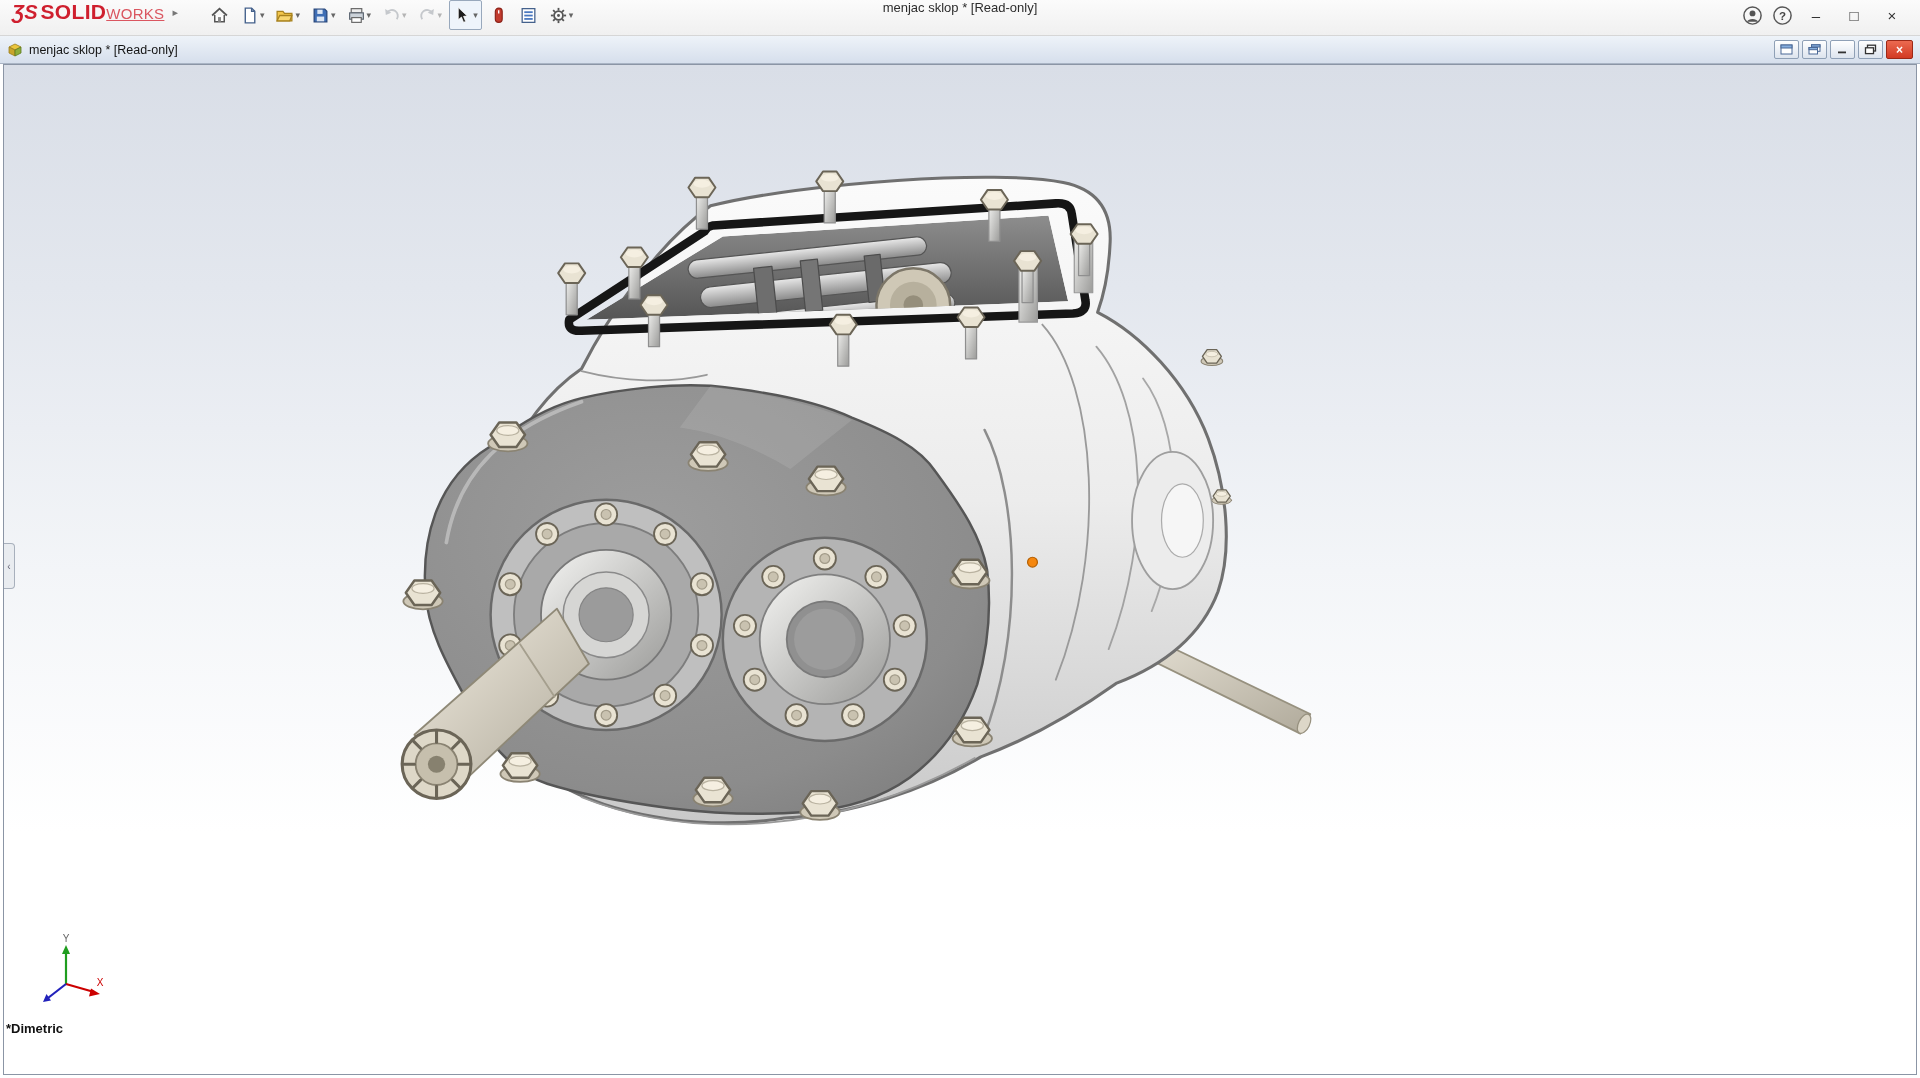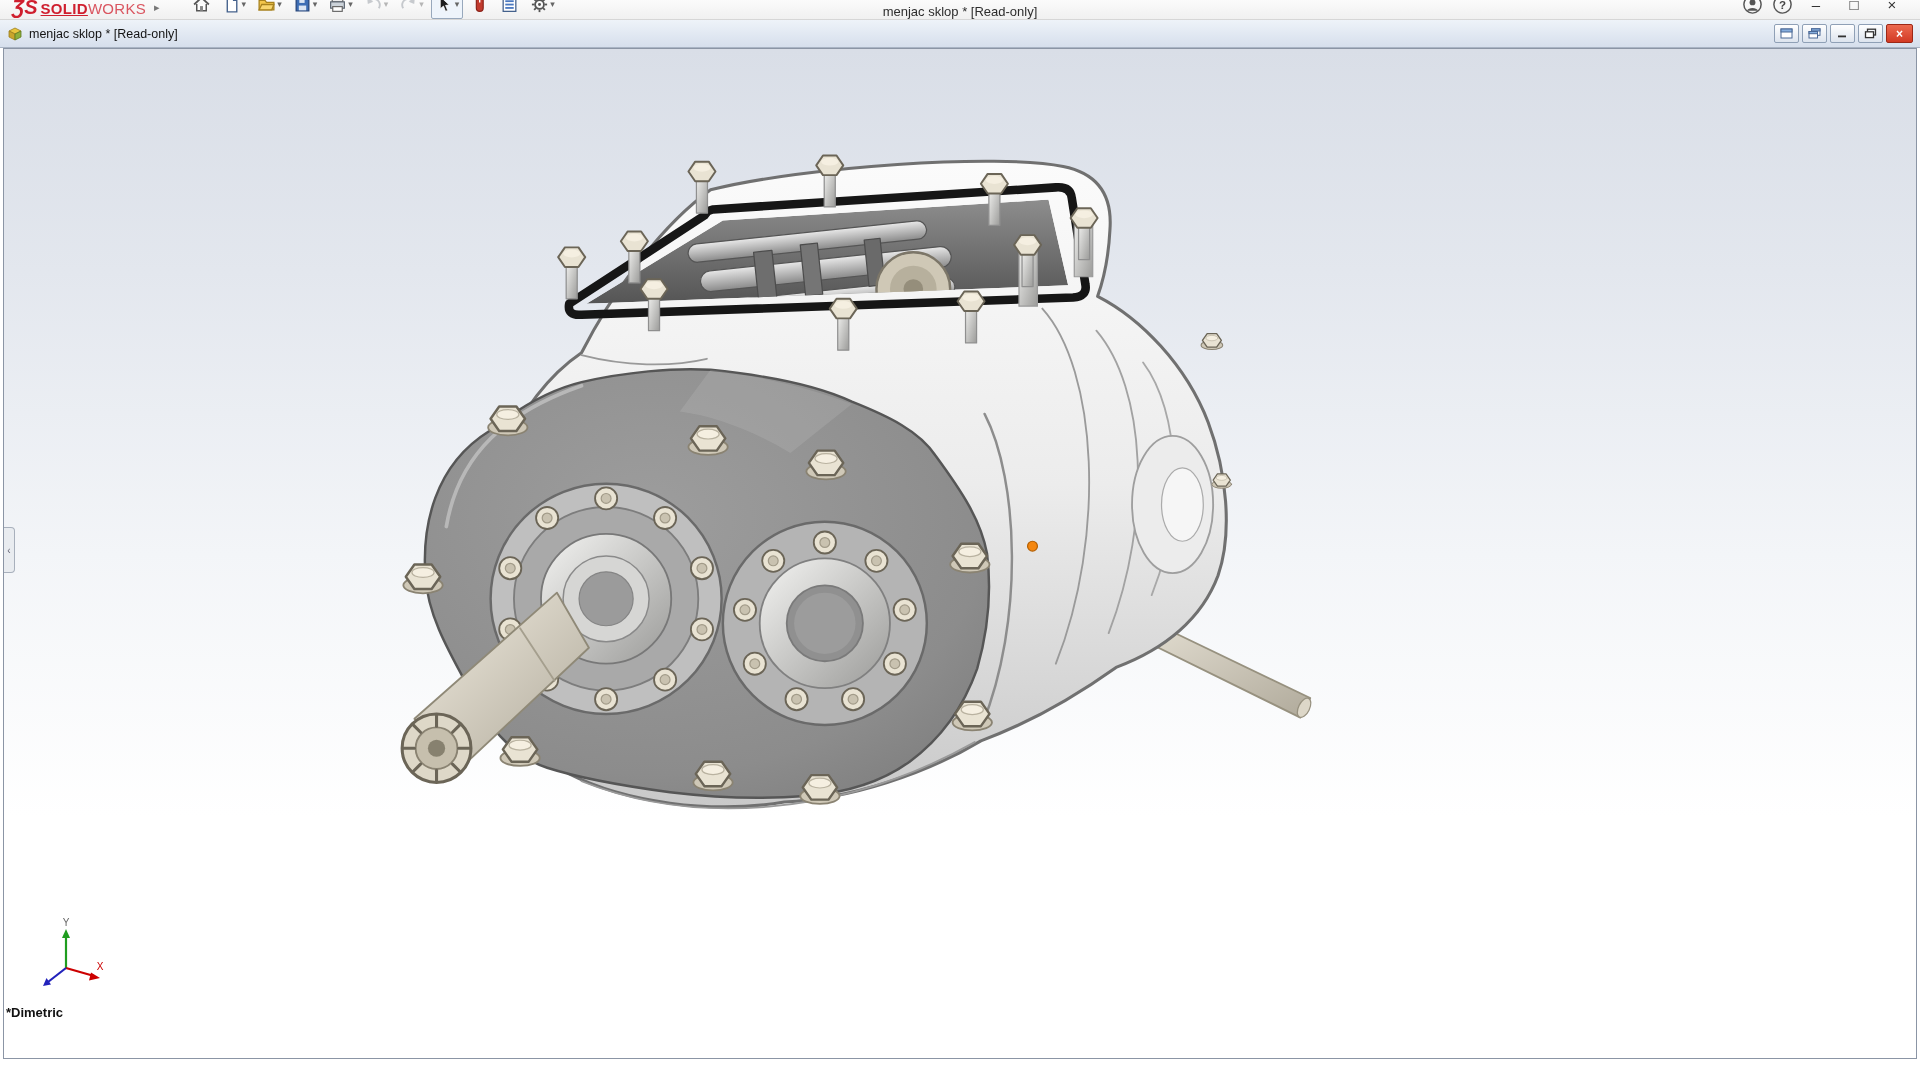--- a/index.html
+++ b/index.html
@@ -1,28 +1,28 @@
 <!DOCTYPE html>
 <html><head>
 <meta charset="utf-8">
 <style>
   * { box-sizing: border-box; margin: 0; padding: 0; }
   html, body { width: 1920px; height: 1078px; overflow: hidden; }
   body { font-family: "Liberation Sans", sans-serif; background: #ffffff; }
 
   
   .titlebar {
-    height: 20px; background: linear-gradient(#fbfbfb, #f0f0f0);
+    height: 36px; background: linear-gradient(#fbfbfb, #f0f0f0);
     border-bottom: 1px solid #d6d6d6;
-    display: flex; align-items: flex-end; padding: 0 10px; position: relative;
+    display: flex; align-items: flex-start; padding: 0 10px; position: relative;
   }
   .brand { display: flex; align-items: baseline; padding: 0 6px 0 2px; }
   .brand .logo { color: #cf1f2e; font-weight: bold; font-style: italic; font-size: 20px; margin-right: 3px; }
-  .brand .solid { color: #cf1f2e; font-weight: bold; font-size: 15px; letter-spacing: .3px; text-decoration: underline; }
-  .brand .works { color: #da5660; font-size: 15px; letter-spacing: .3px; }
+  .brand .solid { color: #cf1f2e; font-weight: bold; font-size: 21px; letter-spacing: .3px; }
+  .brand .works { color: #da5660; font-size: 15px; letter-spacing: .3px; text-decoration: underline; }
   .brand-caret { color: #777; font-size: 11px; margin-left: 8px; align-self: center; }
   .tools { display: flex; align-items: center; gap: 3px; margin-left: 22px; }
   .tbtn { display: flex; align-items: center; height: 30px; padding: 2px 3px; border: 1px solid transparent; border-radius: 2px; }
   .tbtn .caret { font-size: 9px; color: #666; margin-left: 1px; }
   .tbtn.active { border-color: #98a8bc; background: #eef4fb; }
   .tbtn.disabled { opacity: .45; }
   .win-title { position: absolute; left: 50%; transform: translateX(-50%); font-size: 13px; color: #2d2d2d; white-space: nowrap; }
   .tb-right { margin-left: auto; display: flex; align-items: center; gap: 2px; }
   .circle-btn { width: 28px; height: 28px; display: flex; align-items: center; justify-content: center; }
   .wctrl { width: 36px; height: 30px; display: flex; align-items: center; justify-content: center; font-size: 15px; color: #333; }

